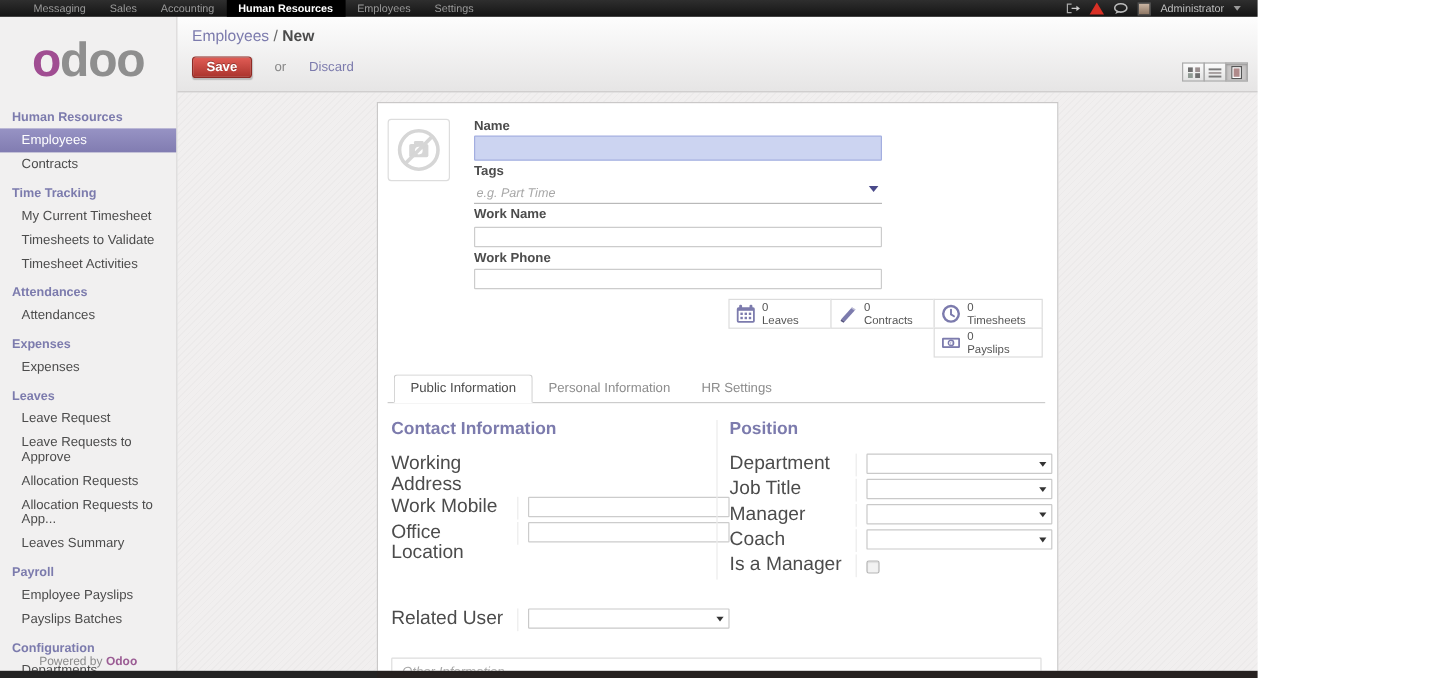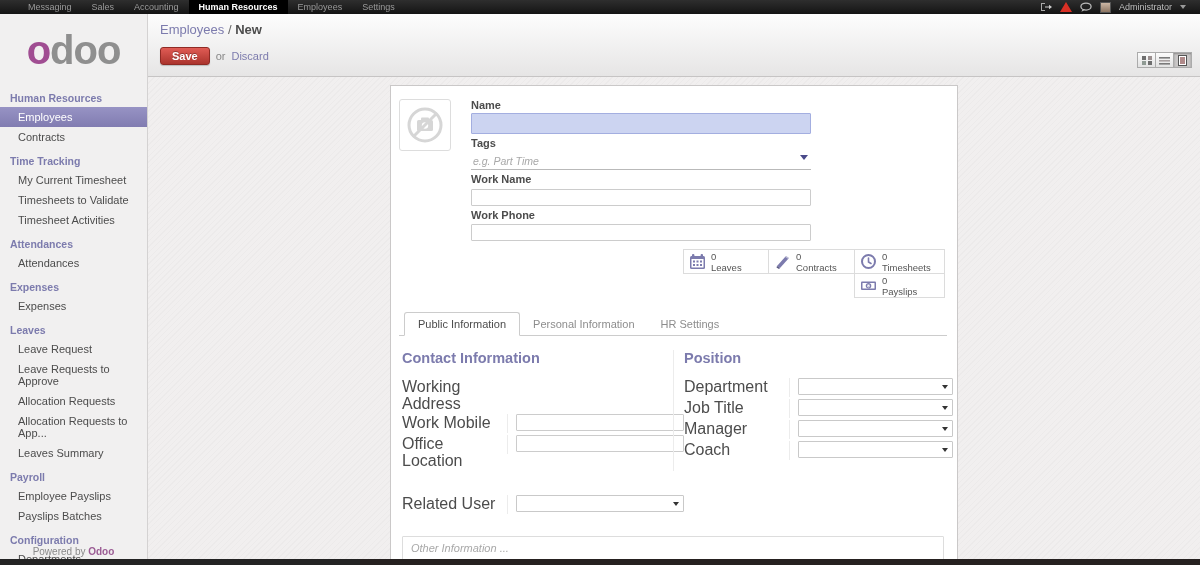--- a/index.html
+++ b/index.html
@@ -1,18 +1,18 @@
 <!DOCTYPE html>
 <html><head>
 <meta charset="utf-8">
 <style>
   * { margin:0; padding:0; box-sizing:border-box; }
   html,body { width:1200px; height:565px; overflow:hidden; background:#fff;
     font-family:"Liberation Sans","DejaVu Sans",sans-serif; }
-  #app { position:relative; width:1200px; height:565px;padding-left:12px; }
+  #app { position:relative; width:1048px; height:565px;padding-left:12px; }
 
   
   .topbar { position:absolute; top:0; left:0; right:0; height:14px;
     background:linear-gradient(#2e2e2e,#141414); display:flex; align-items:stretch;
     font-size:9px; color:#9a9a9a; z-index:30; }
   .topbar .menus { display:flex; margin-left:18px; }
   .tmenu { padding:0 10px; line-height:14px; cursor:pointer; }
   .tmenu.active { background:#000; color:#fff; font-weight:bold; }
   .topbar .spacer { flex:1; }
   .tright { display:flex; align-items:center; gap:8px; padding-right:14px; }
@@ -33,21 +33,21 @@
   .side-item.active { background:linear-gradient(#9793c4,#817cb1); color:#fff; }
   .powered { position:absolute; bottom:8px; left:0; right:0; text-align:center; font-size:10px; color:#8a8a8a; }
   .powered a { color:#9b5c94; text-decoration:none; font-weight:bold; }
 
   
   .cheader { position:absolute; top:14px; left:148px; right:0; height:63px;
     background:linear-gradient(#fdfdfd,#e6e5e5); border-bottom:1px solid #c6c4c4; z-index:10; }
   .breadcrumb { padding:8px 0 0 12px; font-size:13px; color:#666; }
   .breadcrumb .bc-link { color:#7c7bad; cursor:pointer; }
   .breadcrumb .bc-cur { color:#4c4c4c; font-weight:bold; }
-  .actions { display:flex; align-items:center; margin:10px 0 0 12px; gap:6px; font-size:11px; }
+  .actions { display:flex; align-items:center; margin:10px 0 0 12px; gap:19px; font-size:11px; }
   .save-btn { background:linear-gradient(#e05c55,#ab342d); border:1px solid #8f2a24; border-radius:3px;
     color:#fff; font-weight:bold; font-size:11px; padding:2px 11px; cursor:pointer;
     text-shadow:0 -1px 0 rgba(0,0,0,.3); box-shadow:0 1px 1px rgba(0,0,0,.2); }
   .or-txt { color:#888; }
   .discard-link { color:#7c7bad; cursor:pointer; }
   .vswitch { position:absolute; right:8px; bottom:8px; display:flex; }
   .vbtn { width:19px; height:16px; border:1px solid #ababab; background:linear-gradient(#fcfcfc,#e2e2e2);
     display:flex; align-items:center; justify-content:center; cursor:pointer; margin-left:-1px; }
   .vbtn.active { background:#c9c7c7; box-shadow:inset 0 1px 2px rgba(0,0,0,.3); }
 
@@ -344,20 +344,26 @@
             <span class="gval">
                 <span class="sel w-right"></span>
               </span>
           </div>
           <div class="grow">
             <span class="glabel">Coach</span>
             <span class="gval">
                 <span class="sel w-right"></span>
               </span>
           </div>
+          <div class="grow">
+            <span class="glabel">Is a Manager</span>
+            <span class="gval">
+                <span class="chkbox"></span>
+              </span>
+          </div>
         </div>
       </div>
 
       <div class="relgroup">
         <div class="grow">
           <span class="glabel">Related User</span>
           <span class="gval">
               <span class="sel w-left"></span>
             </span>
         </div>

